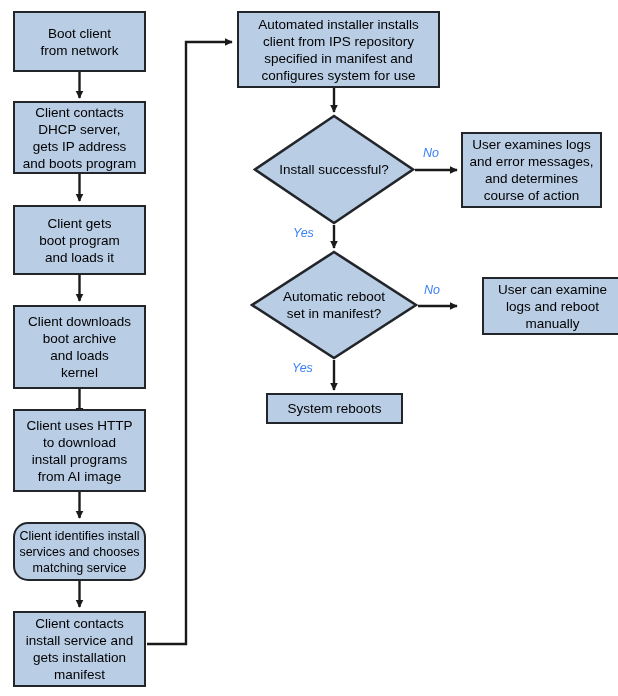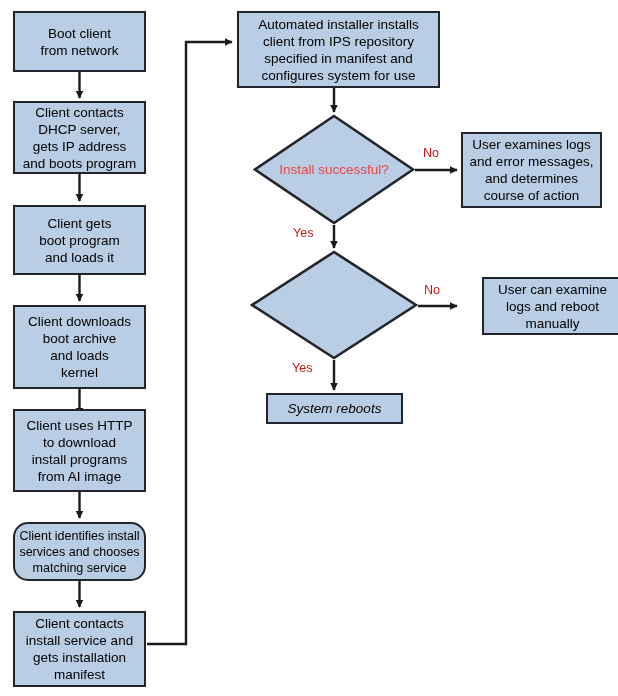--- a/index.html
+++ b/index.html
@@ -41,32 +41,33 @@
     justify-content: center;
   }
   .decision-shape {
     position: absolute;
     inset: 0;
   }
   .decision-label {
     position: relative;
     z-index: 2;
     text-align: center;
-    color: #ef4444;
+    color: #000000;
     font-size: 13.5px;
     line-height: 17px;
     white-space: pre-line;
     pointer-events: none;
   }
   .edge-label {
     position: absolute;
     font-size: 12.5px;
     line-height: 14px;
-    color: #b91c1c;
+    color: #3b82f6;
     white-space: nowrap;
+    font-style: italic;
   }
   svg.connectors {
     position: absolute;
     left: 0;
     top: 0;
     width: 618px;
     height: 696px;
     pointer-events: none;
   }
 </style>
@@ -173,33 +174,35 @@
     <span>User examines logs
 and error messages,
 and determines
 course of action</span>
   </div>
 
   <div class="decision-wrap" style="left:250px; top:250px; width:168px; height:110px;">
     <svg class="decision-shape" viewBox="0 0 168 110" preserveAspectRatio="none" xmlns="http://www.w3.org/2000/svg">
       <polygon points="84,2 166,55 84,108 2,55" fill="#b9cde5" stroke="#22252a" stroke-width="2.6"></polygon>
     </svg>
+    <span class="decision-label">Automatic reboot
+set in manifest?</span>
   </div>
 
   <div class="edge-label" style="left:424px; top:283px;">
     <span>No</span>
   </div>
 
   <div class="edge-label" style="left:292px; top:361px;">
     <span>Yes</span>
   </div>
 
   <div class="node process" style="left:461px; top:277px; width:141px; height:58px;margin-left:21px;">
     <span>User can examine
 logs and reboot
 manually</span>
   </div>
 
-  <div class="node process" style="left:266px; top:393px; width:137px; height:31px;font-style:italic;">
+  <div class="node process" style="left:266px; top:393px; width:137px; height:31px;">
     <span>System reboots</span>
   </div>
 
 </div>
 
 </body></html>

